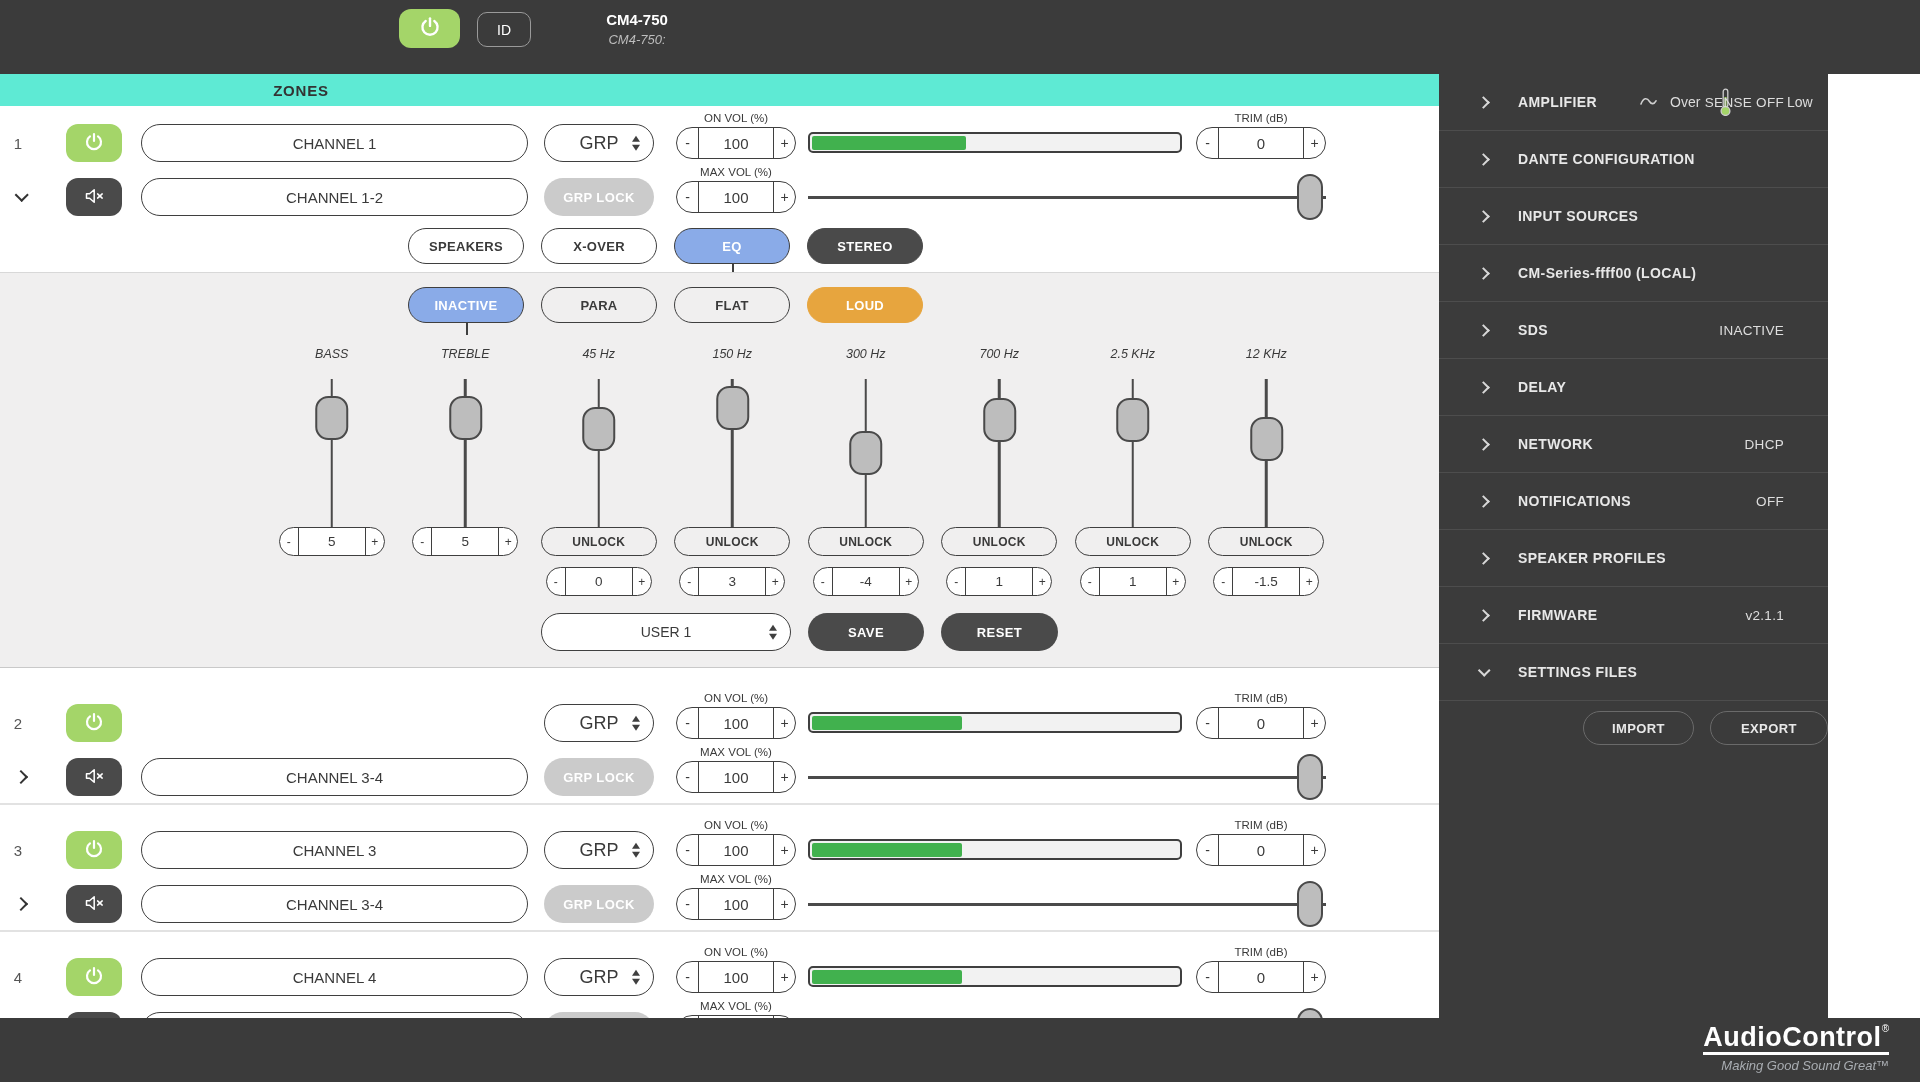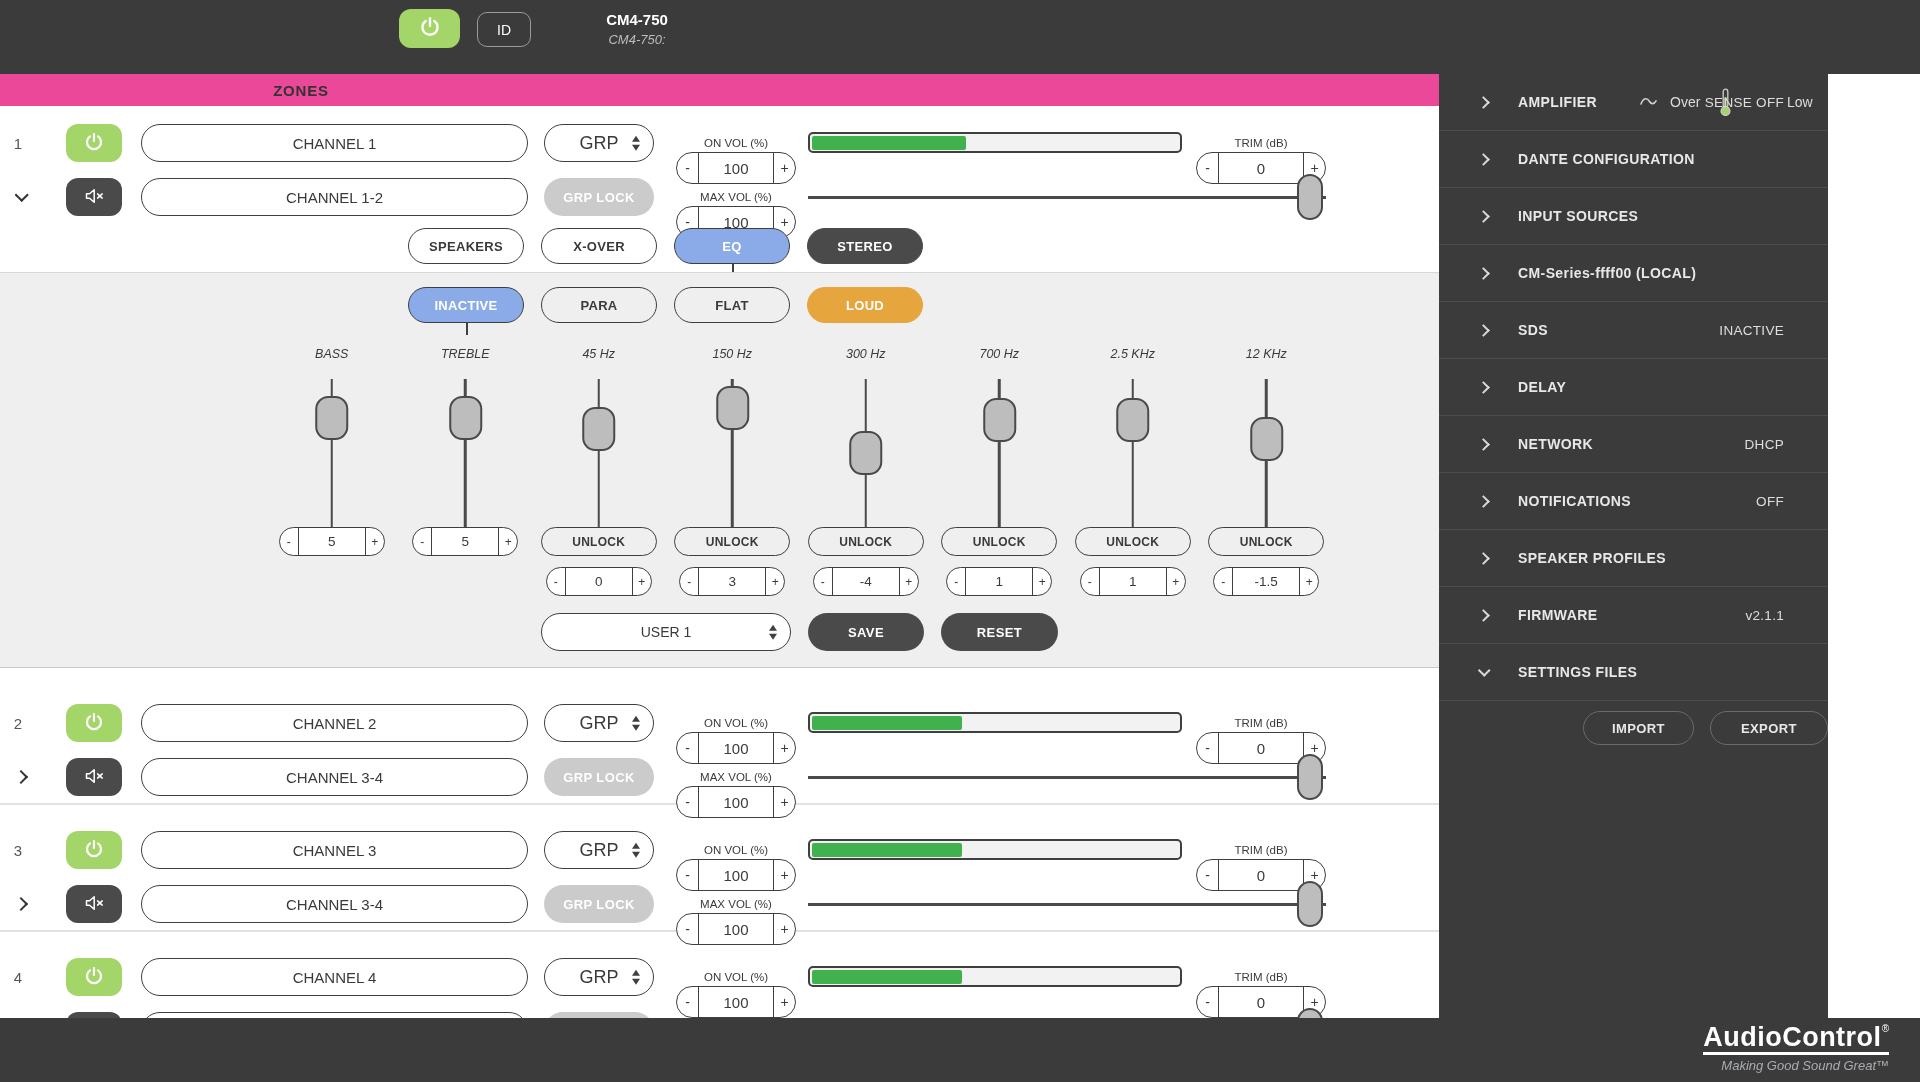--- a/index.html
+++ b/index.html
@@ -12,21 +12,21 @@
                background:#a4d569; border:none; display:flex; align-items:center; justify-content:center; cursor:pointer; }
   .hdr-id { position:absolute; left:477px; top:12px; width:54px; height:35px; border-radius:10px;
             background:transparent; border:1.5px solid #9a9a9a; color:#fff; font-size:14px; cursor:pointer;
             font-family:inherit; }
   .hdr-title { position:absolute; left:637px; top:11px; transform:translateX(-50%); text-align:center; color:#fff; }
   .hdr-title .t { font-size:15px; font-weight:bold; }
   .hdr-title .s { font-size:13px; font-style:italic; color:#bdbdbd; margin-top:4px; }
 
   
   .zone-area { position:absolute; left:0; top:74px; width:1439px; height:1008px; background:#fff; overflow:hidden; }
-  .zones-bar { height:32px; background:#ec4899; position:relative; }
+  .zones-bar { height:32px; background:#5eead4; position:relative; }
   .zones-bar span { position:absolute; left:301px; top:50%; transform:translate(-50%,-50%);
                     font-weight:bold; font-size:15px; color:#333; letter-spacing:.8px; }
 
   .channel { position:relative; }
   .channel.expanded { height:122px; }
   .channel.collapsed { height:119px; border-bottom:2px solid #e2e2e2; margin-bottom:8px; }
 
   .ch-line { position:absolute; left:0; width:100%; height:38px; }
   .line1 { top:18px; } .line2 { top:72px; }
 
@@ -49,21 +49,21 @@
                 font-size:18px; color:#3a3a3a; cursor:pointer; }
   .sort-arrows { position:absolute; right:13px; top:50%; transform:translateY(-50%);
                  display:flex; flex-direction:column; gap:2.5px; }
   .arr-up { width:0; height:0; border-left:4.5px solid transparent; border-right:4.5px solid transparent; border-bottom:6px solid #3f3f3f; }
   .arr-dn { width:0; height:0; border-left:4.5px solid transparent; border-right:4.5px solid transparent; border-top:6px solid #3f3f3f; }
 
   .grp-lock { position:absolute; left:544px; top:0; width:110px; height:38px; border-radius:19px; background:#cbcbcb;
               color:#fff; font-weight:bold; font-size:13px; letter-spacing:.4px; border:none; cursor:pointer;
               display:flex; align-items:center; justify-content:center; }
 
-  .stepper-wrap { position:absolute; top:3px;margin-top:25px; }
+  .stepper-wrap { position:absolute; top:3px; }
   .sw-onvol, .sw-maxvol { left:676px; width:120px; }
   .sw-trim { left:1196px; width:130px; }
   .small-label { position:absolute; left:50%; transform:translateX(-50%); top:-15px; font-size:11.5px;
                  color:#3a3a3a; white-space:nowrap; }
   .stepper { display:flex; align-items:stretch; height:32px; border:1.6px solid #3f3f3f; border-radius:16px;
              background:#fff; overflow:hidden; width:100%; }
   .st-btn { width:21px; display:flex; align-items:center; justify-content:center; font-size:14px; color:#3a3a3a;
             cursor:pointer; flex:none; }
   .st-val { flex:1; border-left:1.4px solid #3f3f3f; border-right:1.4px solid #3f3f3f;
             display:flex; align-items:center; justify-content:center; font-size:15px; color:#3a3a3a; }
@@ -394,21 +394,20 @@
     <div class="ch-line line1">
       <span class="ch-num">2</span>
       <button class="pill-btn power-btn">
         <span>
           <svg width="24" height="24" viewBox="0 0 24 24">
                   <path d="M12 4v7" stroke="#fff" stroke-width="2.2" stroke-linecap="round" fill="none"></path>
                   <path d="M8 6.4a7 7 0 1 0 8 0" fill="none" stroke="#fff" stroke-width="2.2" stroke-linecap="round"></path>
                 </svg>
         </span>
       </button>
-      <input class="rounded-input name-input" value="CHANNEL 2" style="">
       <div class="rounded-input grp-select">
         <span>GRP</span>
         <span class="sort-arrows">
                 <span class="arr-up"></span>
                 <span class="arr-dn"></span>
               </span>
       </div>
       <div class="stepper-wrap sw-onvol">
         <span class="small-label">ON VOL (%)</span>
         <div>

